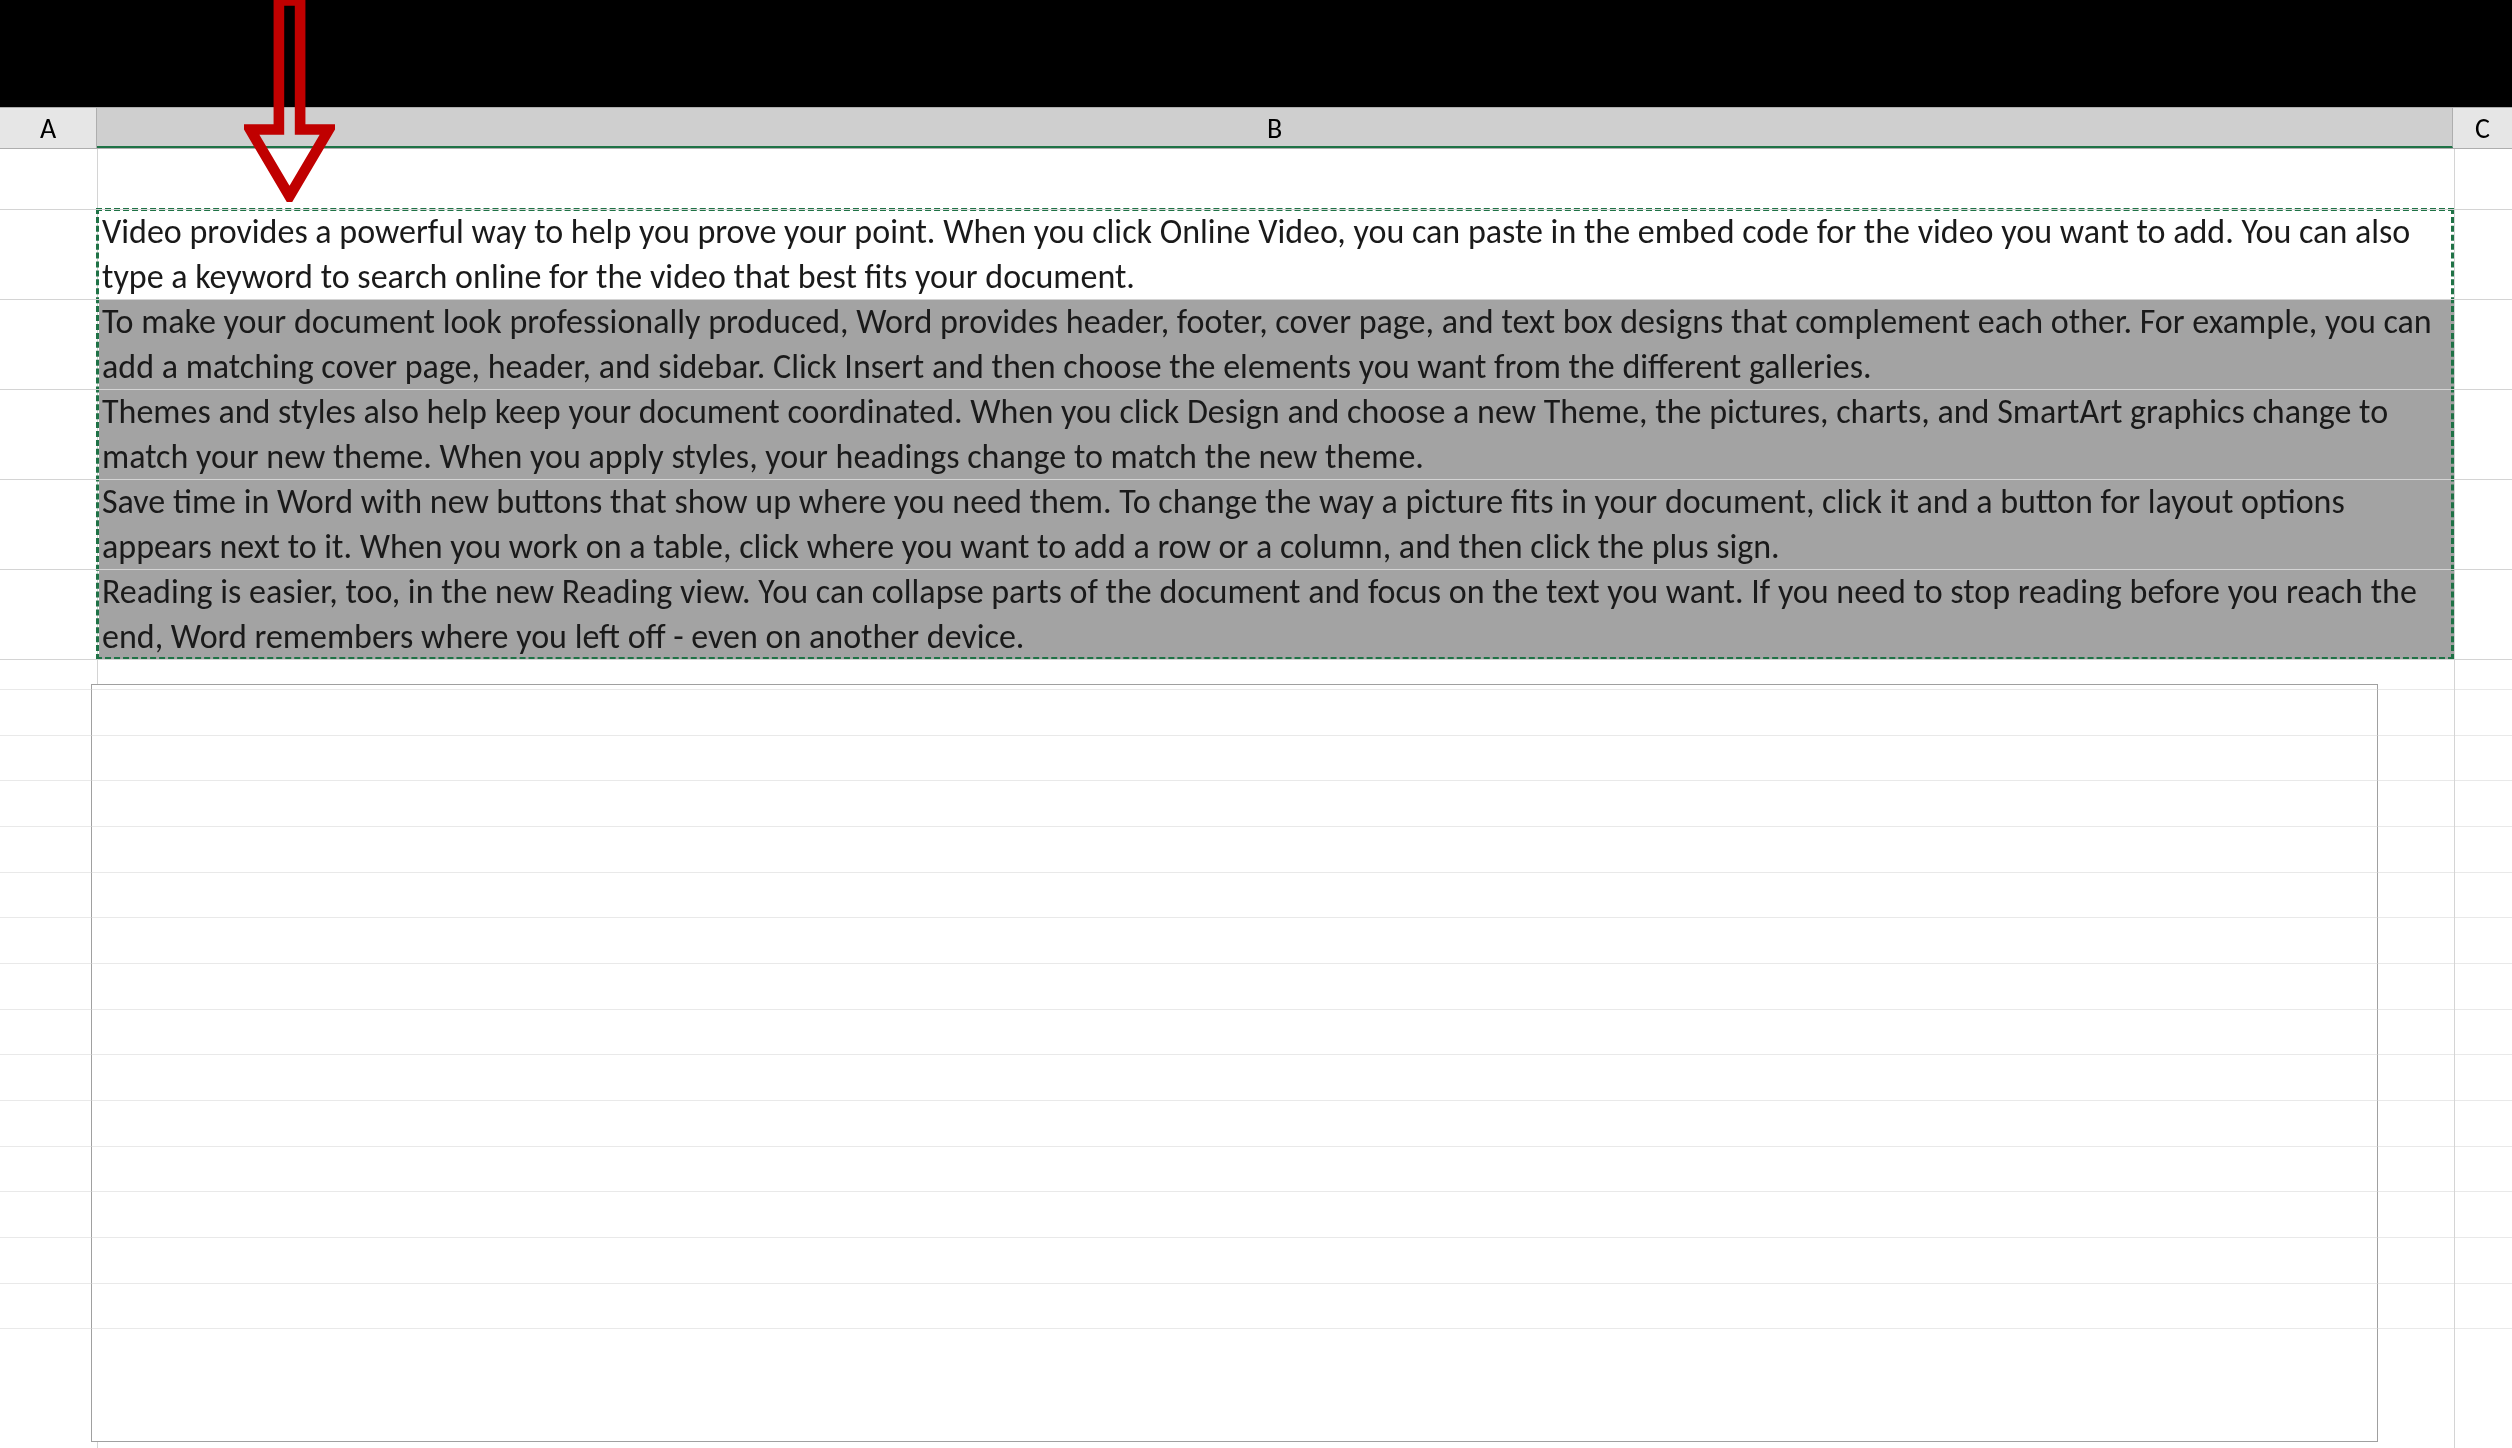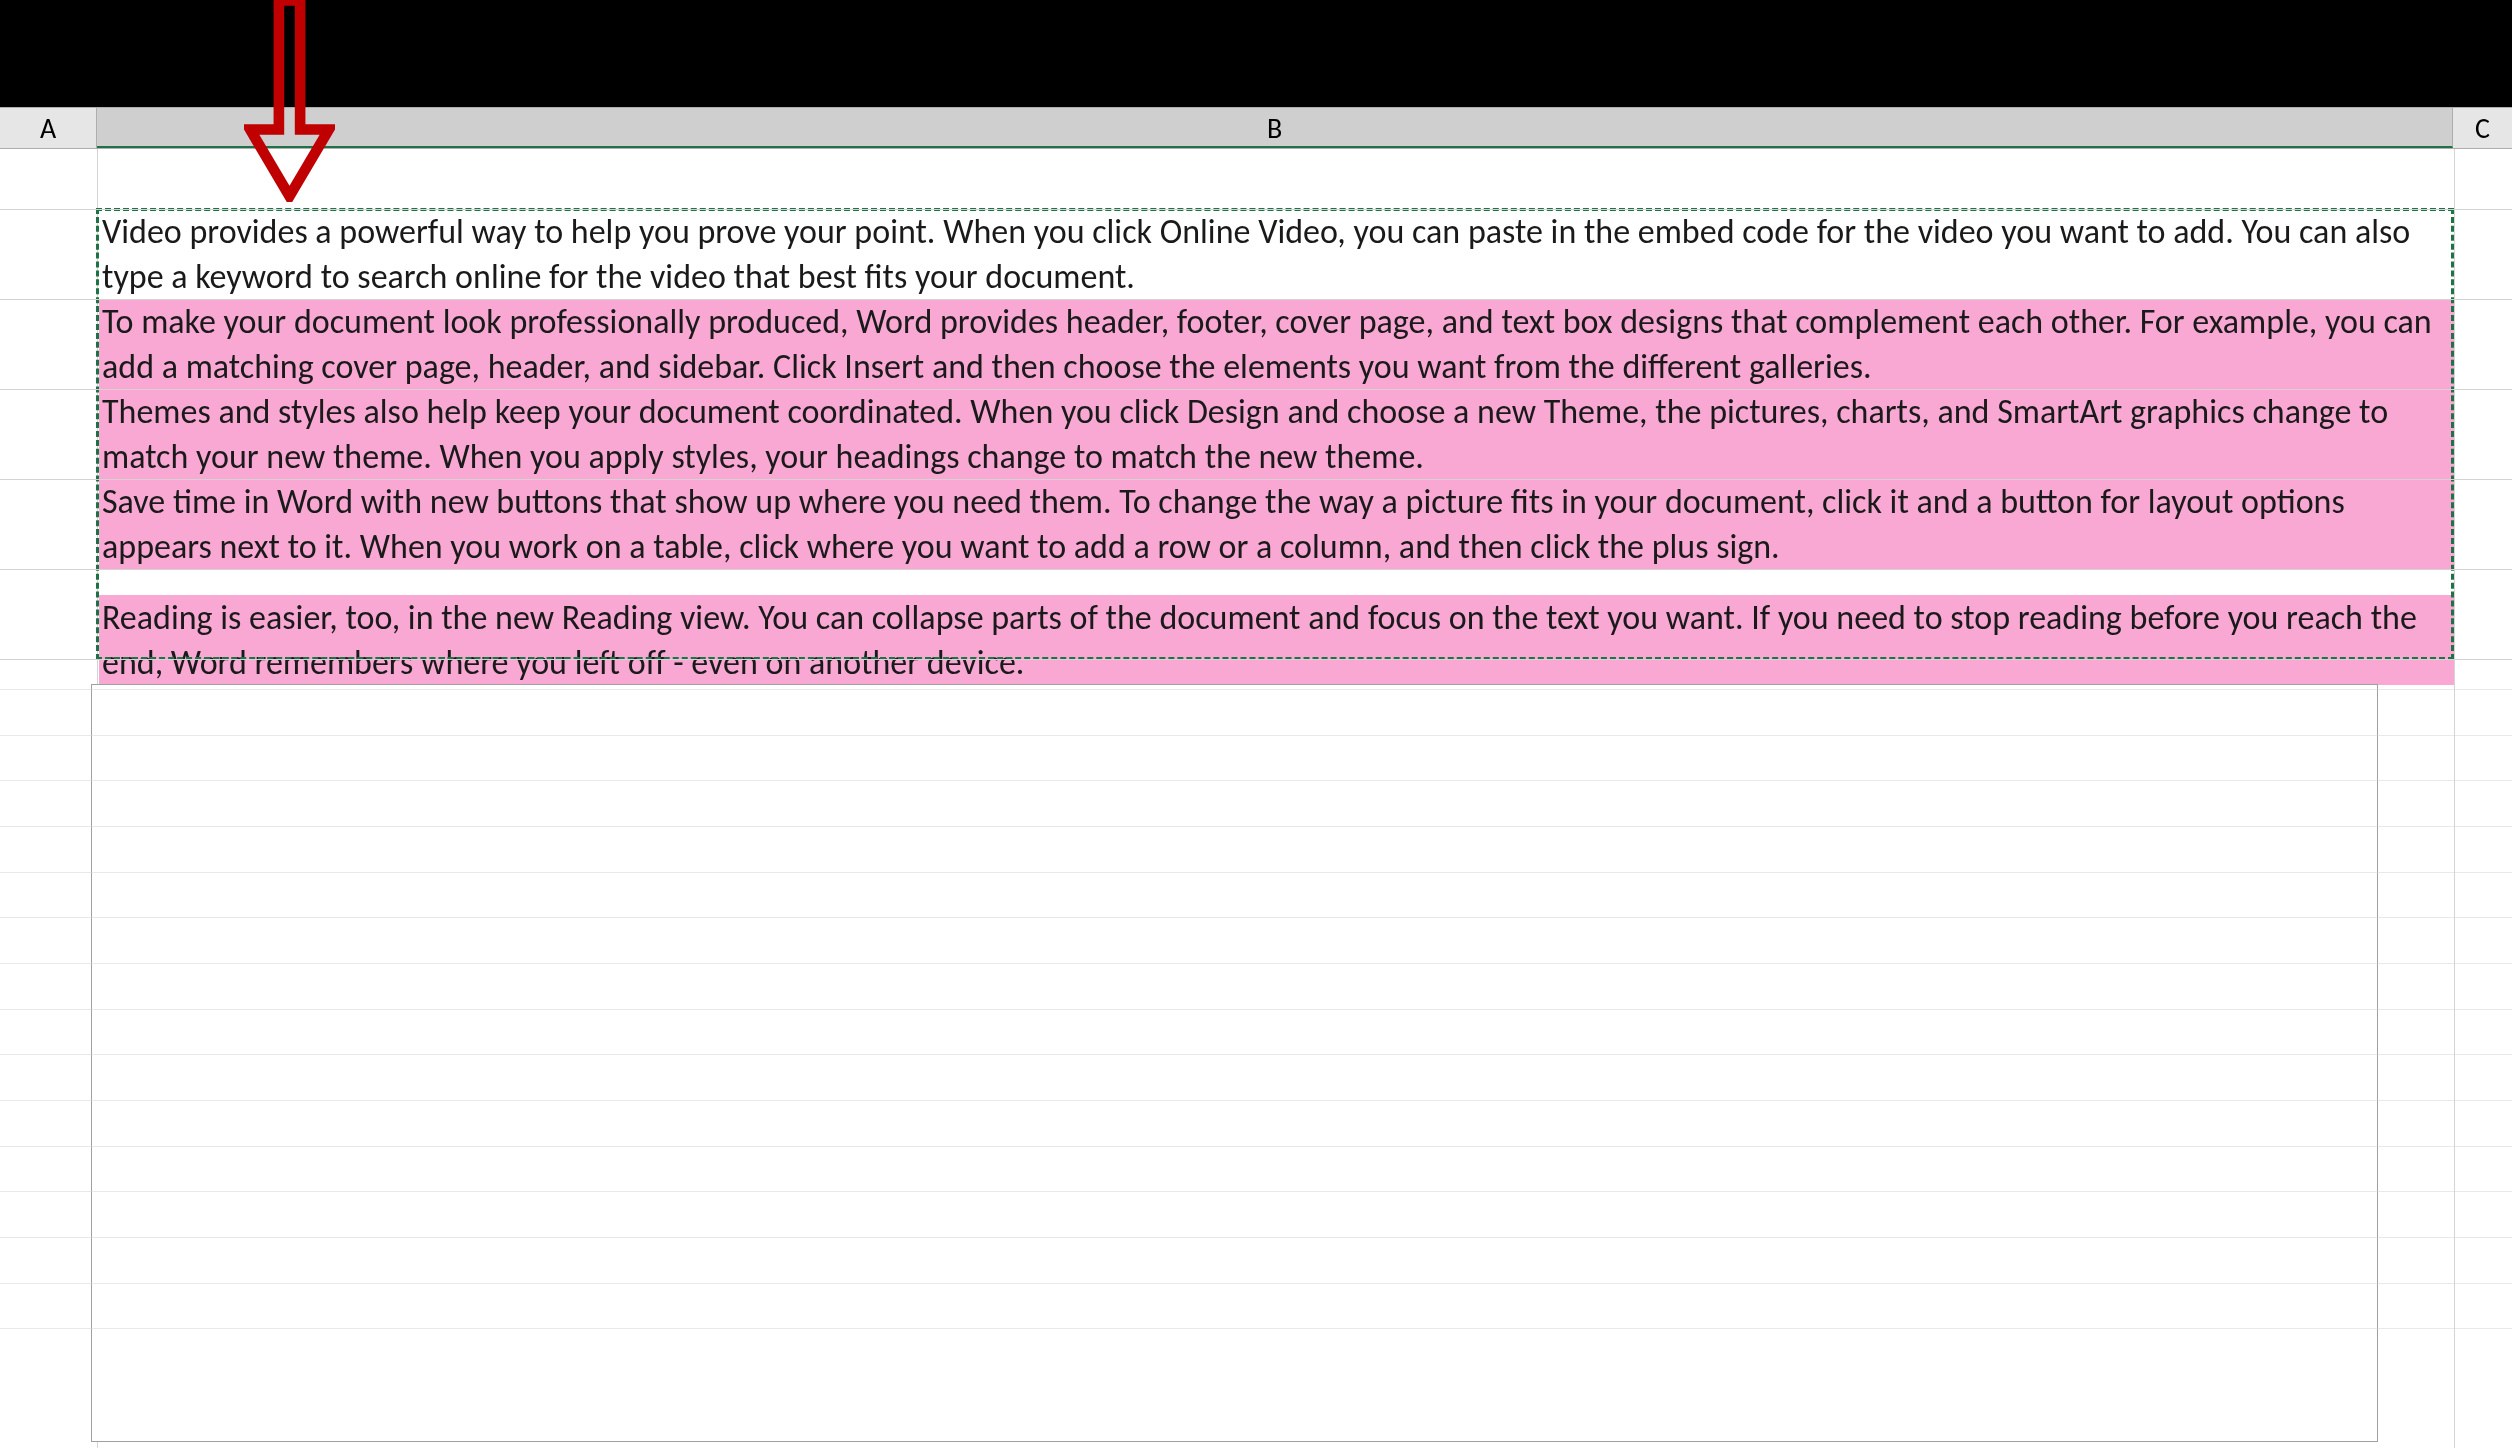--- a/index.html
+++ b/index.html
@@ -73,21 +73,21 @@
   
   .datacell {
     position: absolute;
     left: 99px;
     width: 2355px;
     font-size: 34px;
     line-height: 45px;
     color: #1a1a1a;
     padding: 0 3px;
   }
-  .datacell.shaded { background: #f9a8d4; }
+  .datacell.shaded { background: #a3a3a3; }
 
   
   .selection {
     position: absolute;
     border: 3px dashed #1f7246;
     pointer-events: none;
   }
 
   
   .word-object {
@@ -122,21 +122,21 @@
 </div>
 
 <div class="gridline-left"></div>
 <div class="gridline-right"></div>
 
 <div id="datarows">
     <div class="datacell" style="top: 209px; height: 90px;">Video provides a powerful way to help you prove your point. When you click Online Video, you can paste in the embed code for the video you want to add. You can also type a keyword to search online for the video that best fits your document.</div>
     <div class="datacell shaded" style="top: 299px; height: 90px;">To make your document look professionally produced, Word provides header, footer, cover page, and text box designs that complement each other. For example, you can add a matching cover page, header, and sidebar. Click Insert and then choose the elements you want from the different galleries.</div>
     <div class="datacell shaded" style="top: 389px; height: 90px;">Themes and styles also help keep your document coordinated. When you click Design and choose a new Theme, the pictures, charts, and SmartArt graphics change to match your new theme. When you apply styles, your headings change to match the new theme.</div>
     <div class="datacell shaded" style="top: 479px; height: 90px;">Save time in Word with new buttons that show up where you need them. To change the way a picture fits in your document, click it and a button for layout options appears next to it. When you work on a table, click where you want to add a row or a column, and then click the plus sign.</div>
-    <div class="datacell shaded" style="top: 569px; height: 90px; margin-top: 26px;">Reading is easier, too, in the new Reading view. You can collapse parts of the document and focus on the text you want. If you need to stop reading before you reach the end, Word remembers where you left off - even on another device.</div>
+    <div class="datacell shaded" style="top: 569px; height: 90px;">Reading is easier, too, in the new Reading view. You can collapse parts of the document and focus on the text you want. If you need to stop reading before you reach the end, Word remembers where you left off - even on another device.</div>
   </div>
 
 <div class="selection" id="sel" style="left: 96px; top: 208px; width: 2358px; height: 452px;"></div>
 
 <div class="word-object"></div>
 
 <svg class="arrow-svg" viewBox="0 0 120 265">
   <path d="M46 0 L46 170 L8 170 L60 258 L112 170 L74 170 L74 0 Z" fill="none" stroke="#c00000" stroke-width="14" stroke-linejoin="miter"></path>
 </svg>
 

